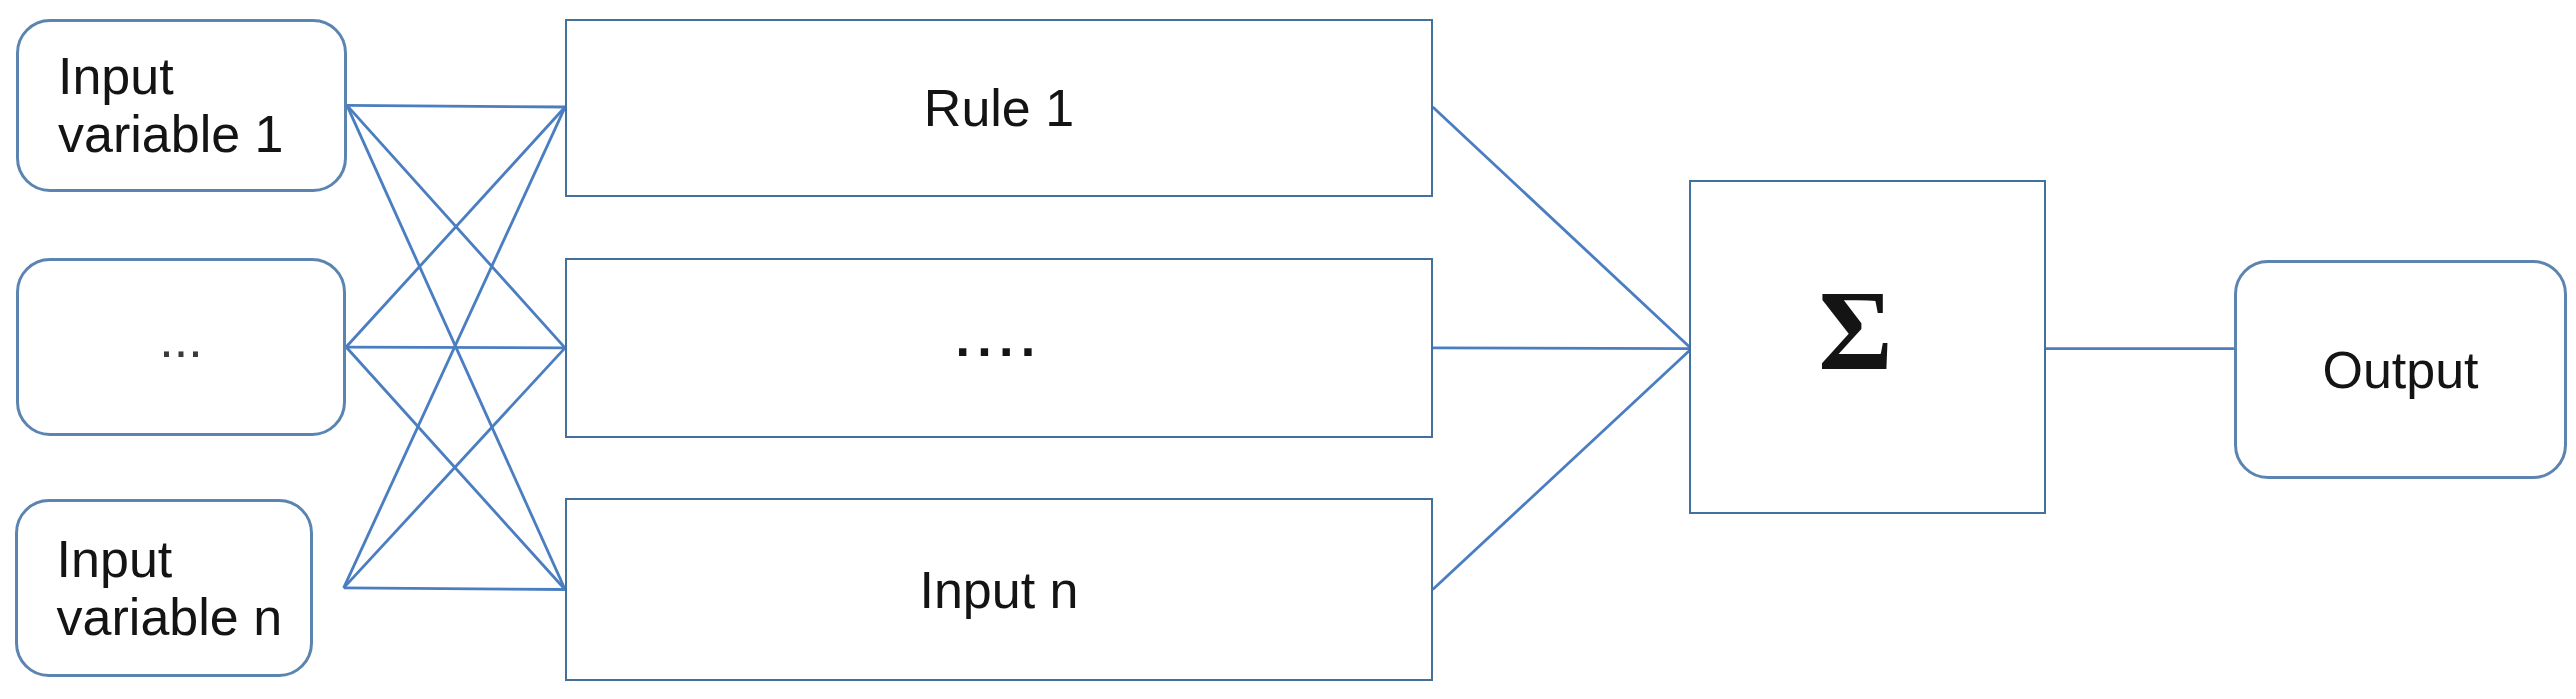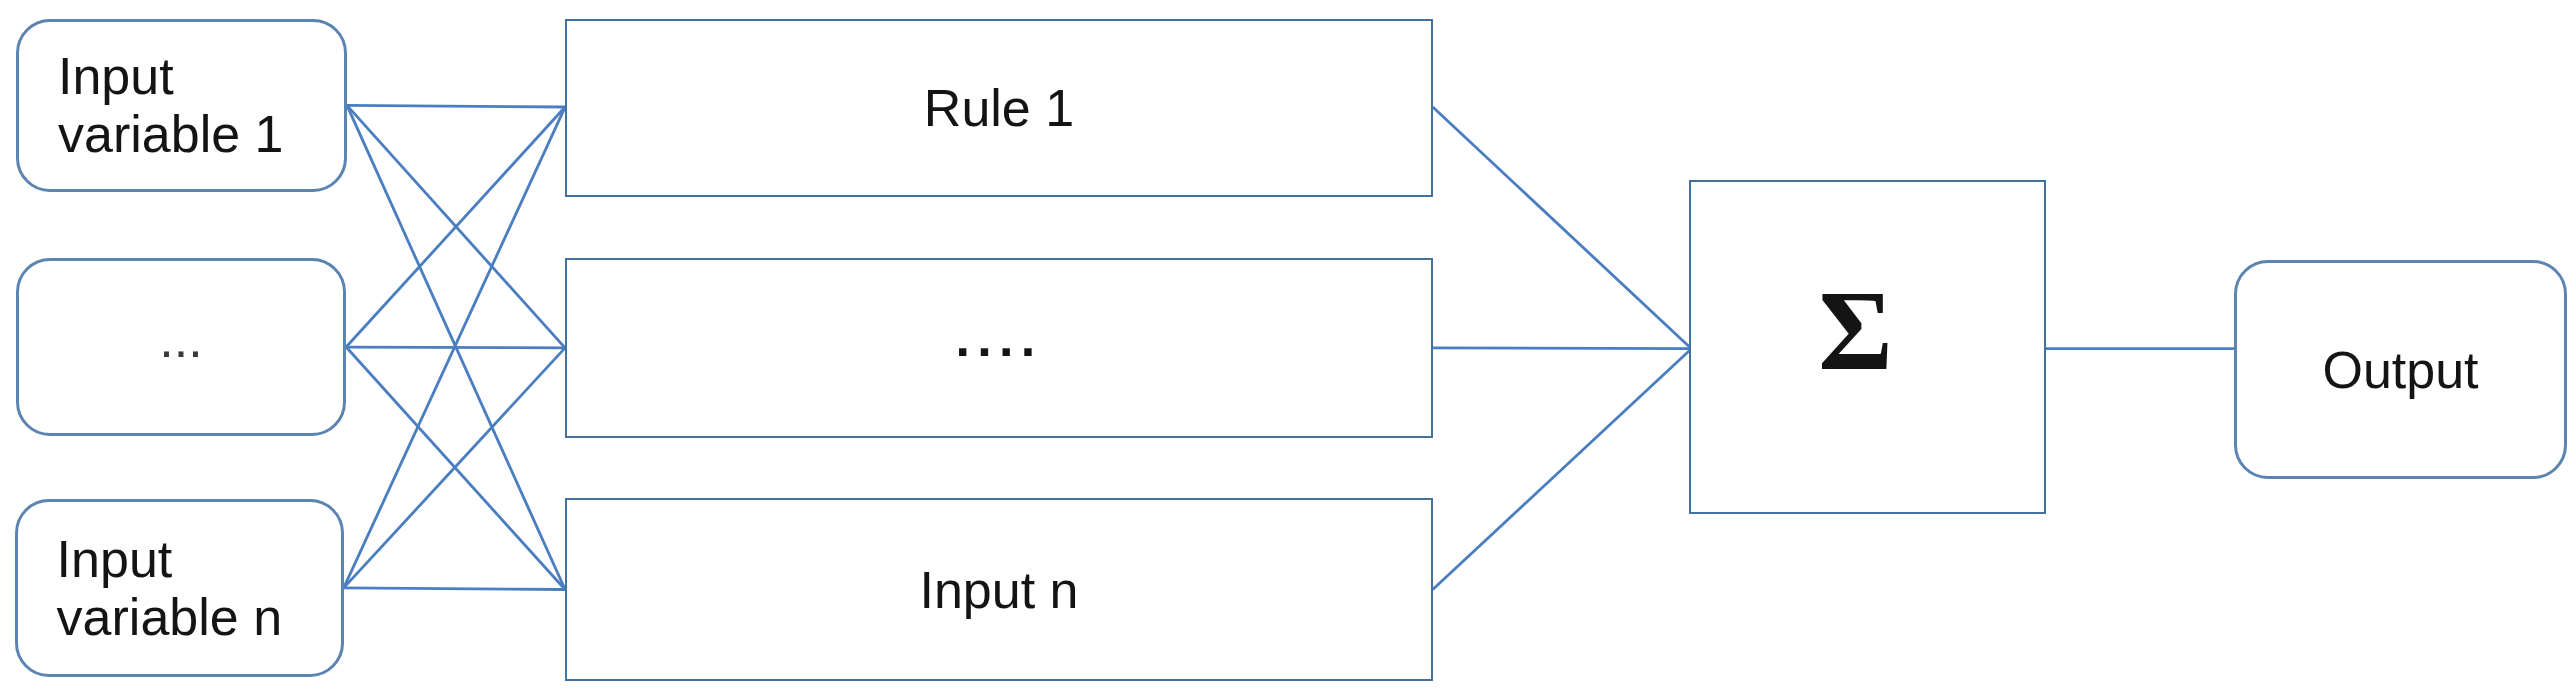--- a/index.html
+++ b/index.html
@@ -31,21 +31,21 @@
   .dots{color:#3a3a3a;transform:translateY(-8px);}
   .rule-dots span{letter-spacing:7.3px;transform:translateY(-9.7px);display:inline-block;font-weight:bold;}
   .sigma-box{
     font-family:"Liberation Serif",serif;
     font-size:114px;font-weight:bold;
   }
   .sigma-box span{display:inline-block;transform:translate(-12px,-16px);}
   
   #n-input1{left:16px;top:18.7px;width:331px;height:173px;}
   #n-input2{left:16px;top:258px;width:330px;height:178px;}
-  #n-input3{left:14.6px;top:499px;width:329px;height:178px;}
+  #n-input3{left:14.6px;top:499px;width:298px;height:178px;}
   #n-rule1{left:565px;top:18.7px;width:868px;height:178px;}
   #n-rule2{left:565px;top:258px;width:868px;height:180px;}
   #n-rule3{left:565px;top:498px;width:868px;height:183px;}
   #n-sum{left:1689px;top:180px;width:357px;height:334px;}
   #n-output{left:2234px;top:260px;width:333px;height:219px;}
 </style>
 </head>
 <body>
 
 <div class="canvas">

